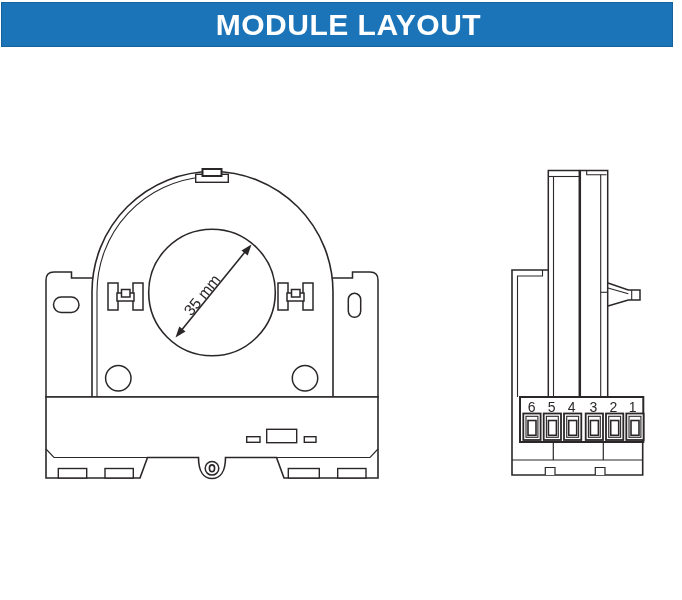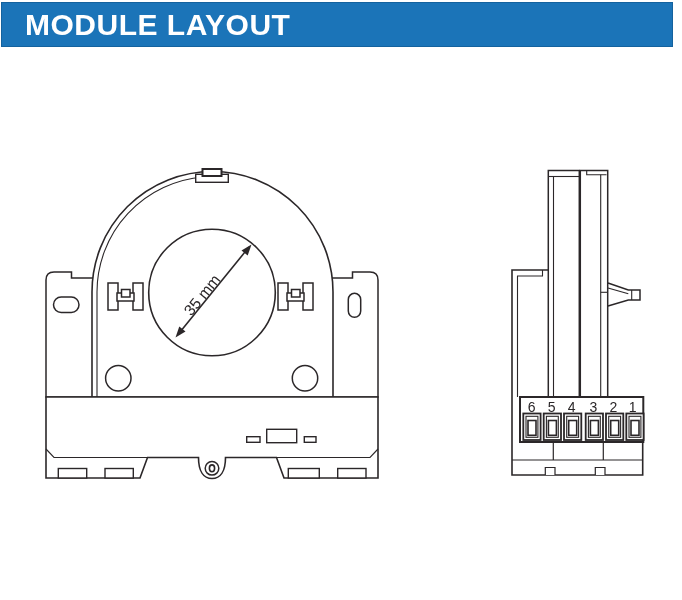--- a/index.html
+++ b/index.html
@@ -4,21 +4,21 @@
 <style>
   html,body{margin:0;padding:0;background:#ffffff;}
   body{
     width:682px;height:600px;position:relative;overflow:hidden;
     font-family:"Liberation Sans", sans-serif;
   }
   .page{position:absolute;inset:0;background:#ffffff;}
   .banner{
     position:absolute;left:1px;top:2px;width:672px;height:45px;
     background:#1b74b8;border:1px solid #14629e;box-sizing:border-box;
-    display:flex;align-items:center;
+    display:flex;align-items:center;justify-content:center;
   }
   .banner-title{
     color:#ffffff;font-size:30px;font-weight:bold;
     letter-spacing:0.5px;padding-left:23px;white-space:nowrap;
   }
   svg.drawing{position:absolute;left:0;top:0;}
   svg.drawing *{vector-effect:none;}
   text.dim{
     font-family:"Liberation Sans", sans-serif;
     font-size:15.5px;fill:#2b2729;

